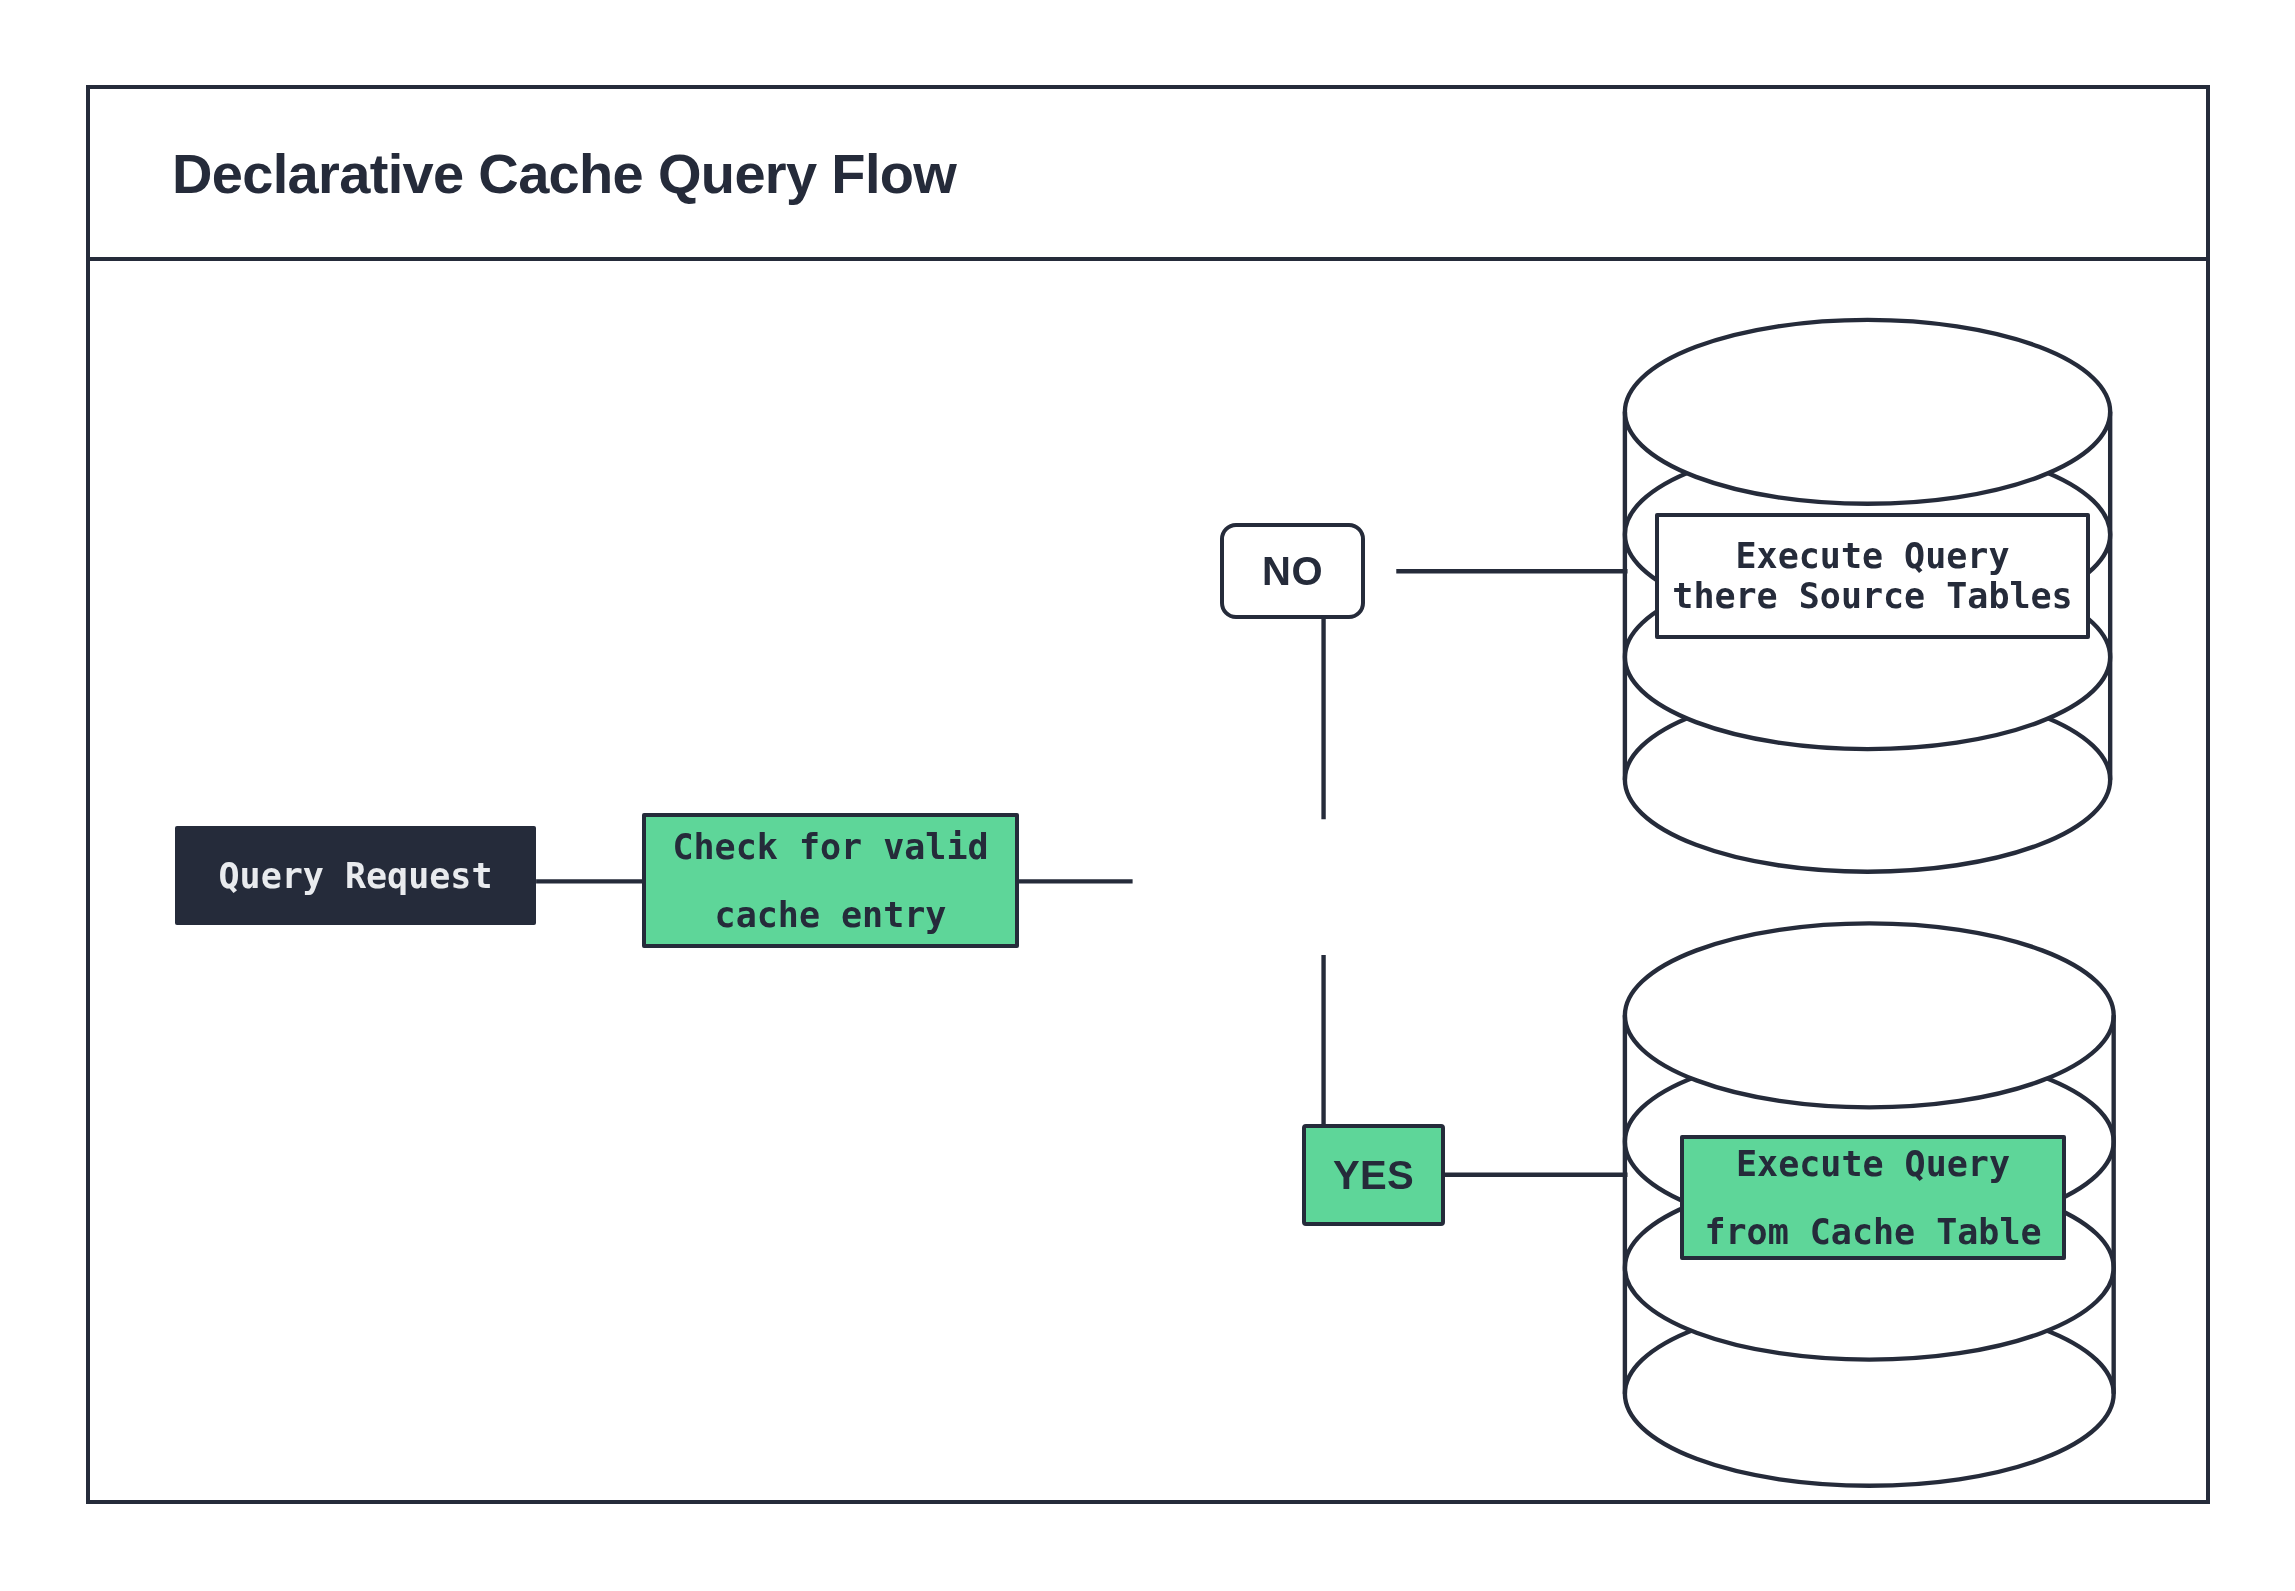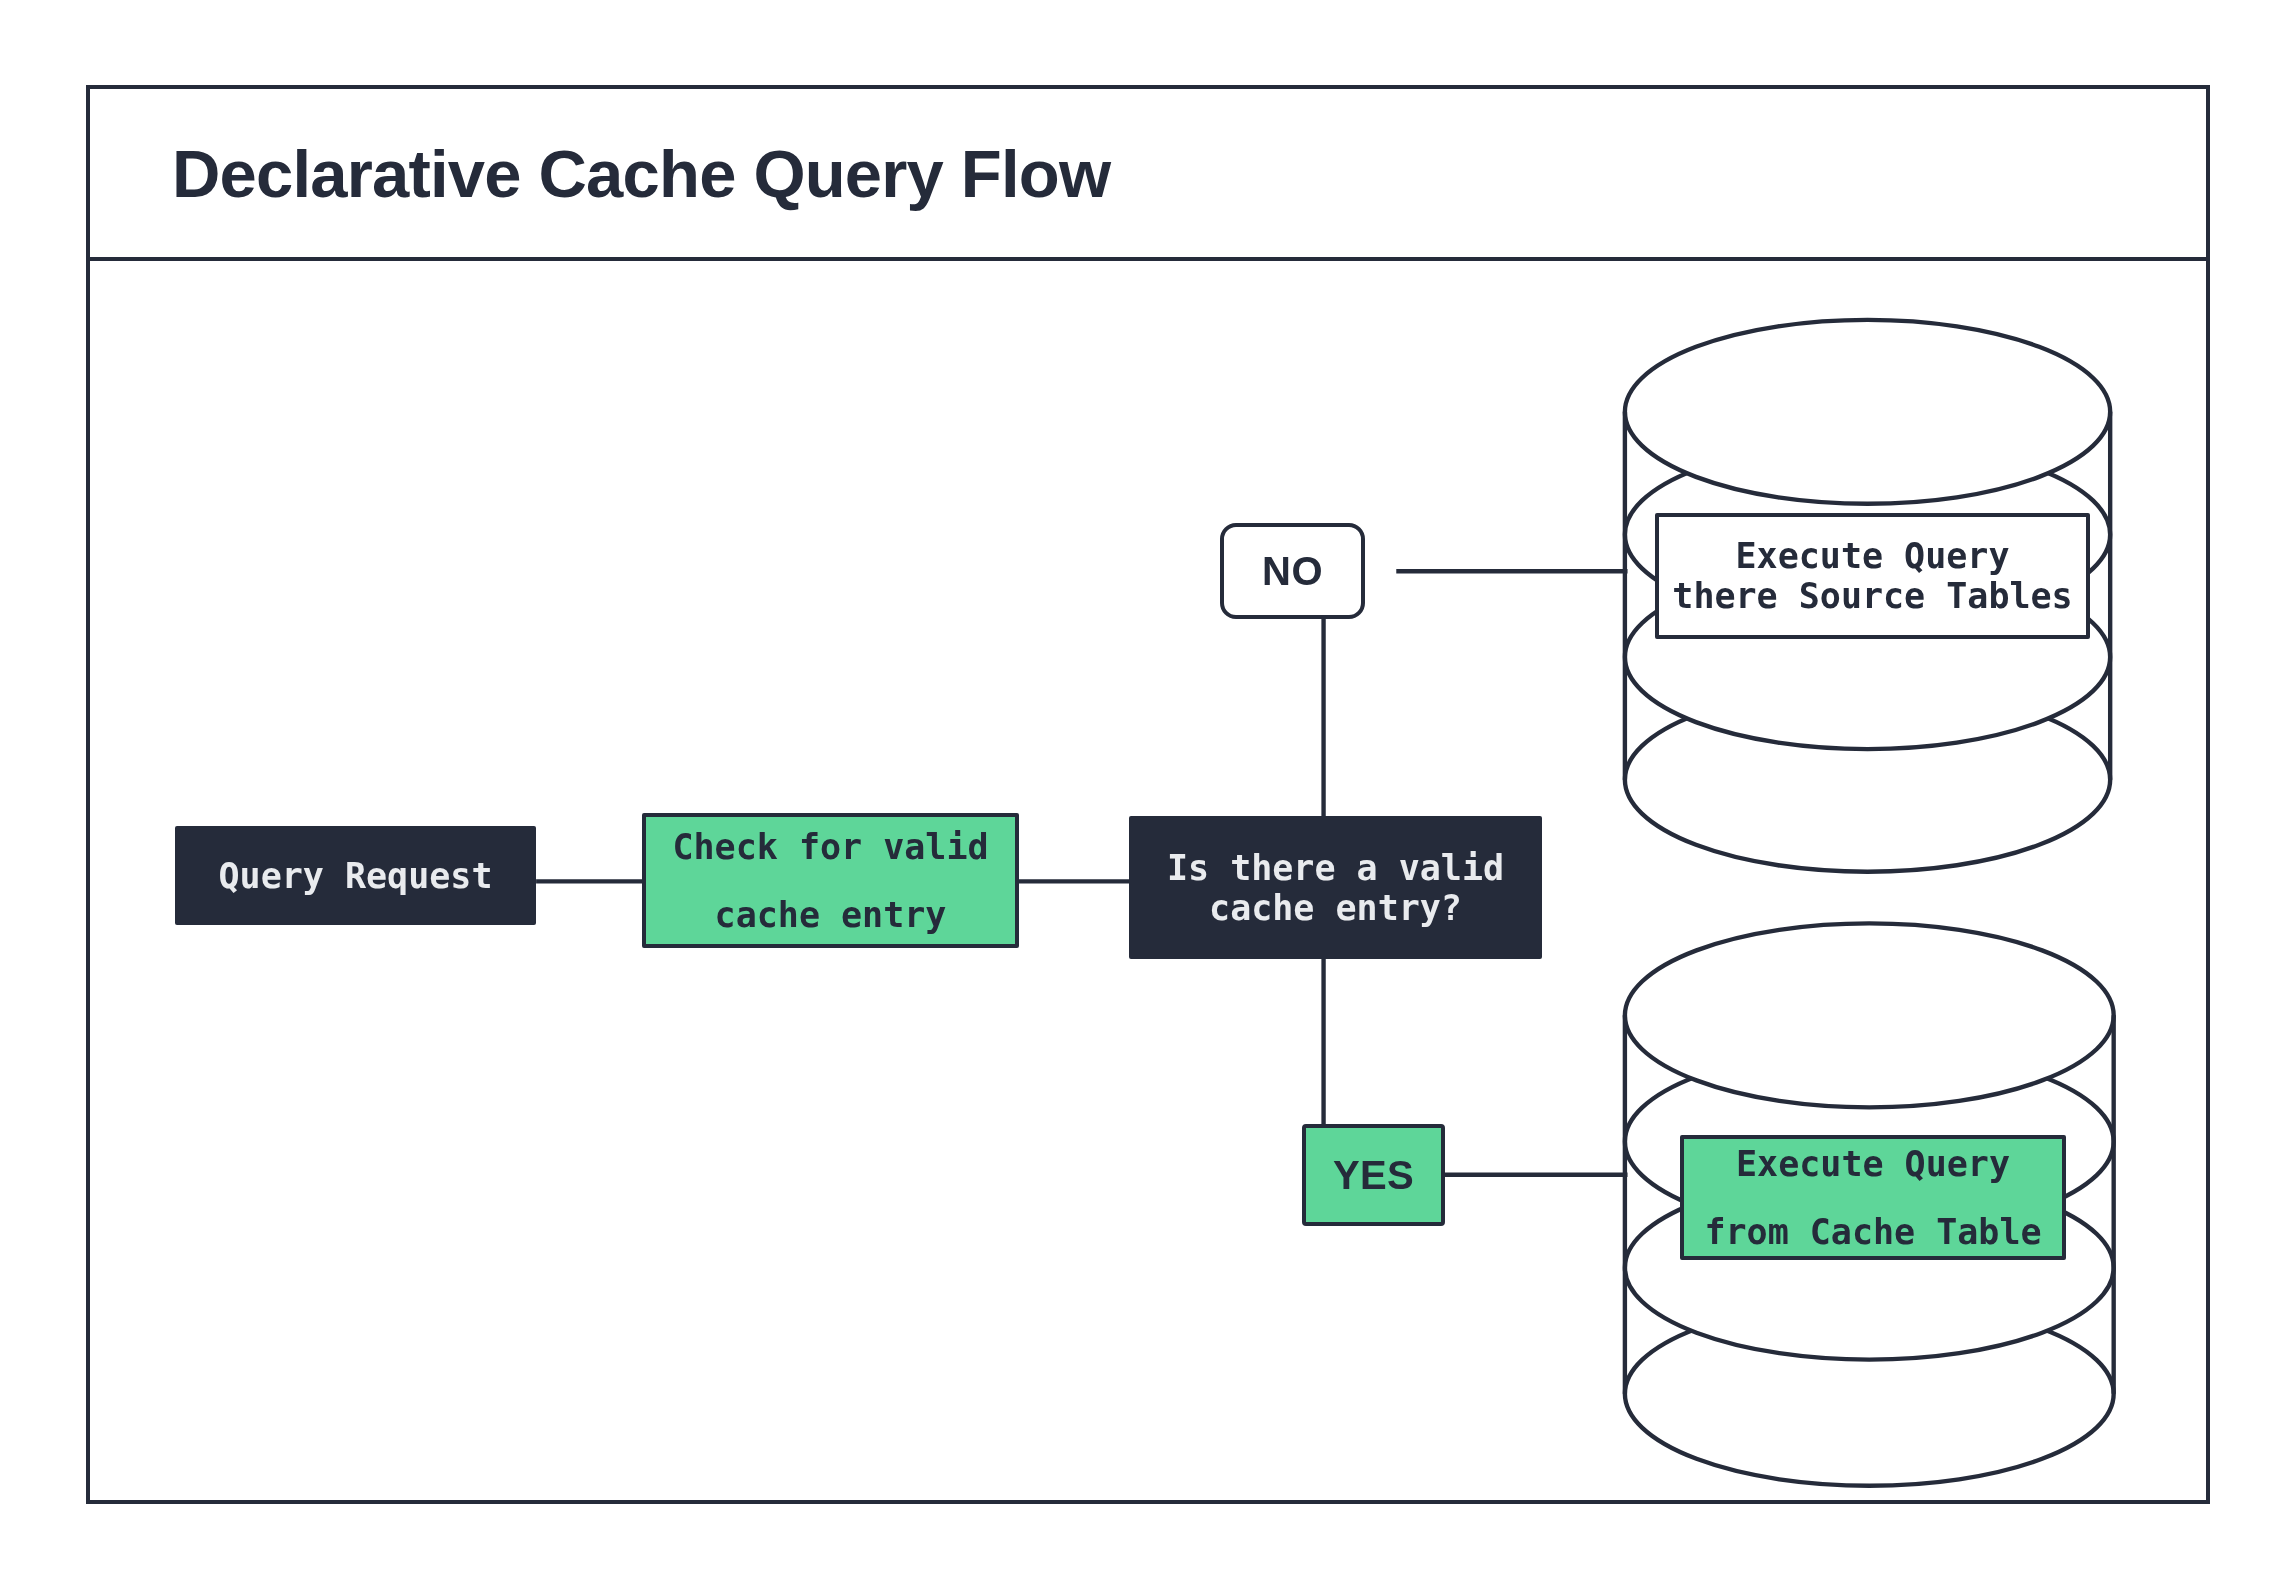--- a/index.html
+++ b/index.html
@@ -18,21 +18,21 @@
   .frame{
     position:absolute;left:86px;top:85px;width:2124px;height:1419px;
     border:4.4px solid var(--navy);background:transparent;
   }
   .frame-header{
     position:absolute;left:0;top:0;width:100%;height:172px;
     border-bottom:4.4px solid var(--navy);
     display:flex;align-items:center;padding-left:82px;
   }
   .page-title{
-    font-size:67px;font-weight:700;letter-spacing:-0.012em;
+    font-size:56px;font-weight:700;letter-spacing:-0.012em;
     color:var(--navy);white-space:nowrap;
   }
 
   
   svg.wires{position:absolute;inset:0;width:2295px;height:1591px;z-index:1;}
 
   
   .node{
     position:absolute;z-index:2;border-radius:2px;
     display:flex;flex-direction:column;align-items:center;justify-content:center;
@@ -99,24 +99,20 @@
 
   <div class="node dark query">
     <span>Query Request</span>
   </div>
 
   <div class="node green check">
     <span>Check for valid</span>
     <span>cache entry</span>
   </div>
 
-  <div class="node dark decision">
-    <span>Is there a valid</span>
-    <span>cache entry?</span>
-  </div>
 
   <div class="node white no-box">
     <span class="branch-label">NO</span>
   </div>
 
   <div class="node green yes-box">
     <span class="branch-label">YES</span>
   </div>
 
   <div class="node white srclabel">

